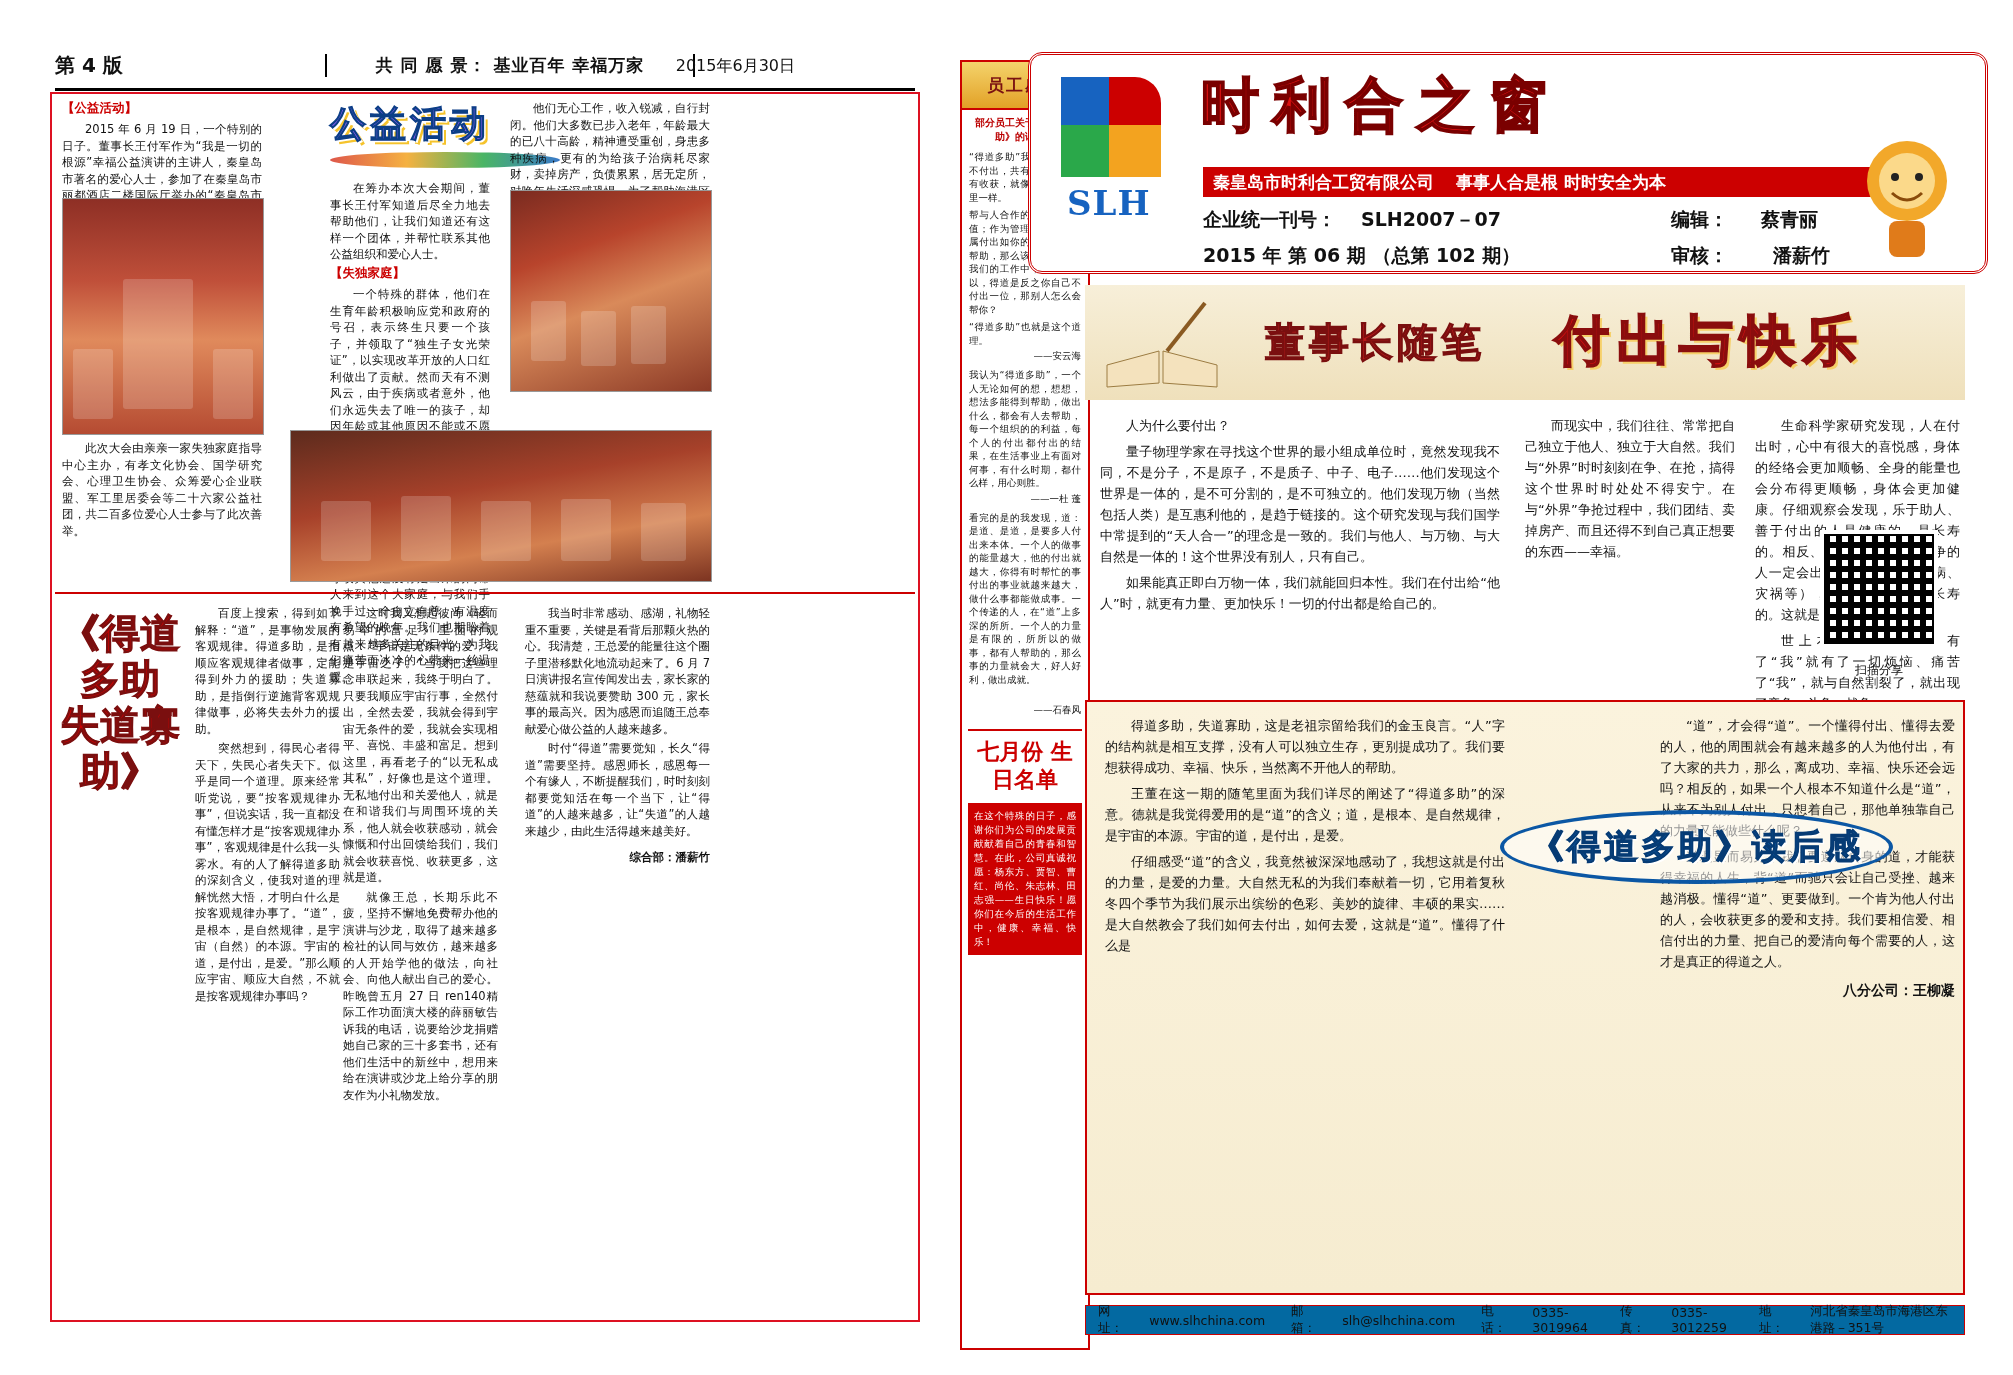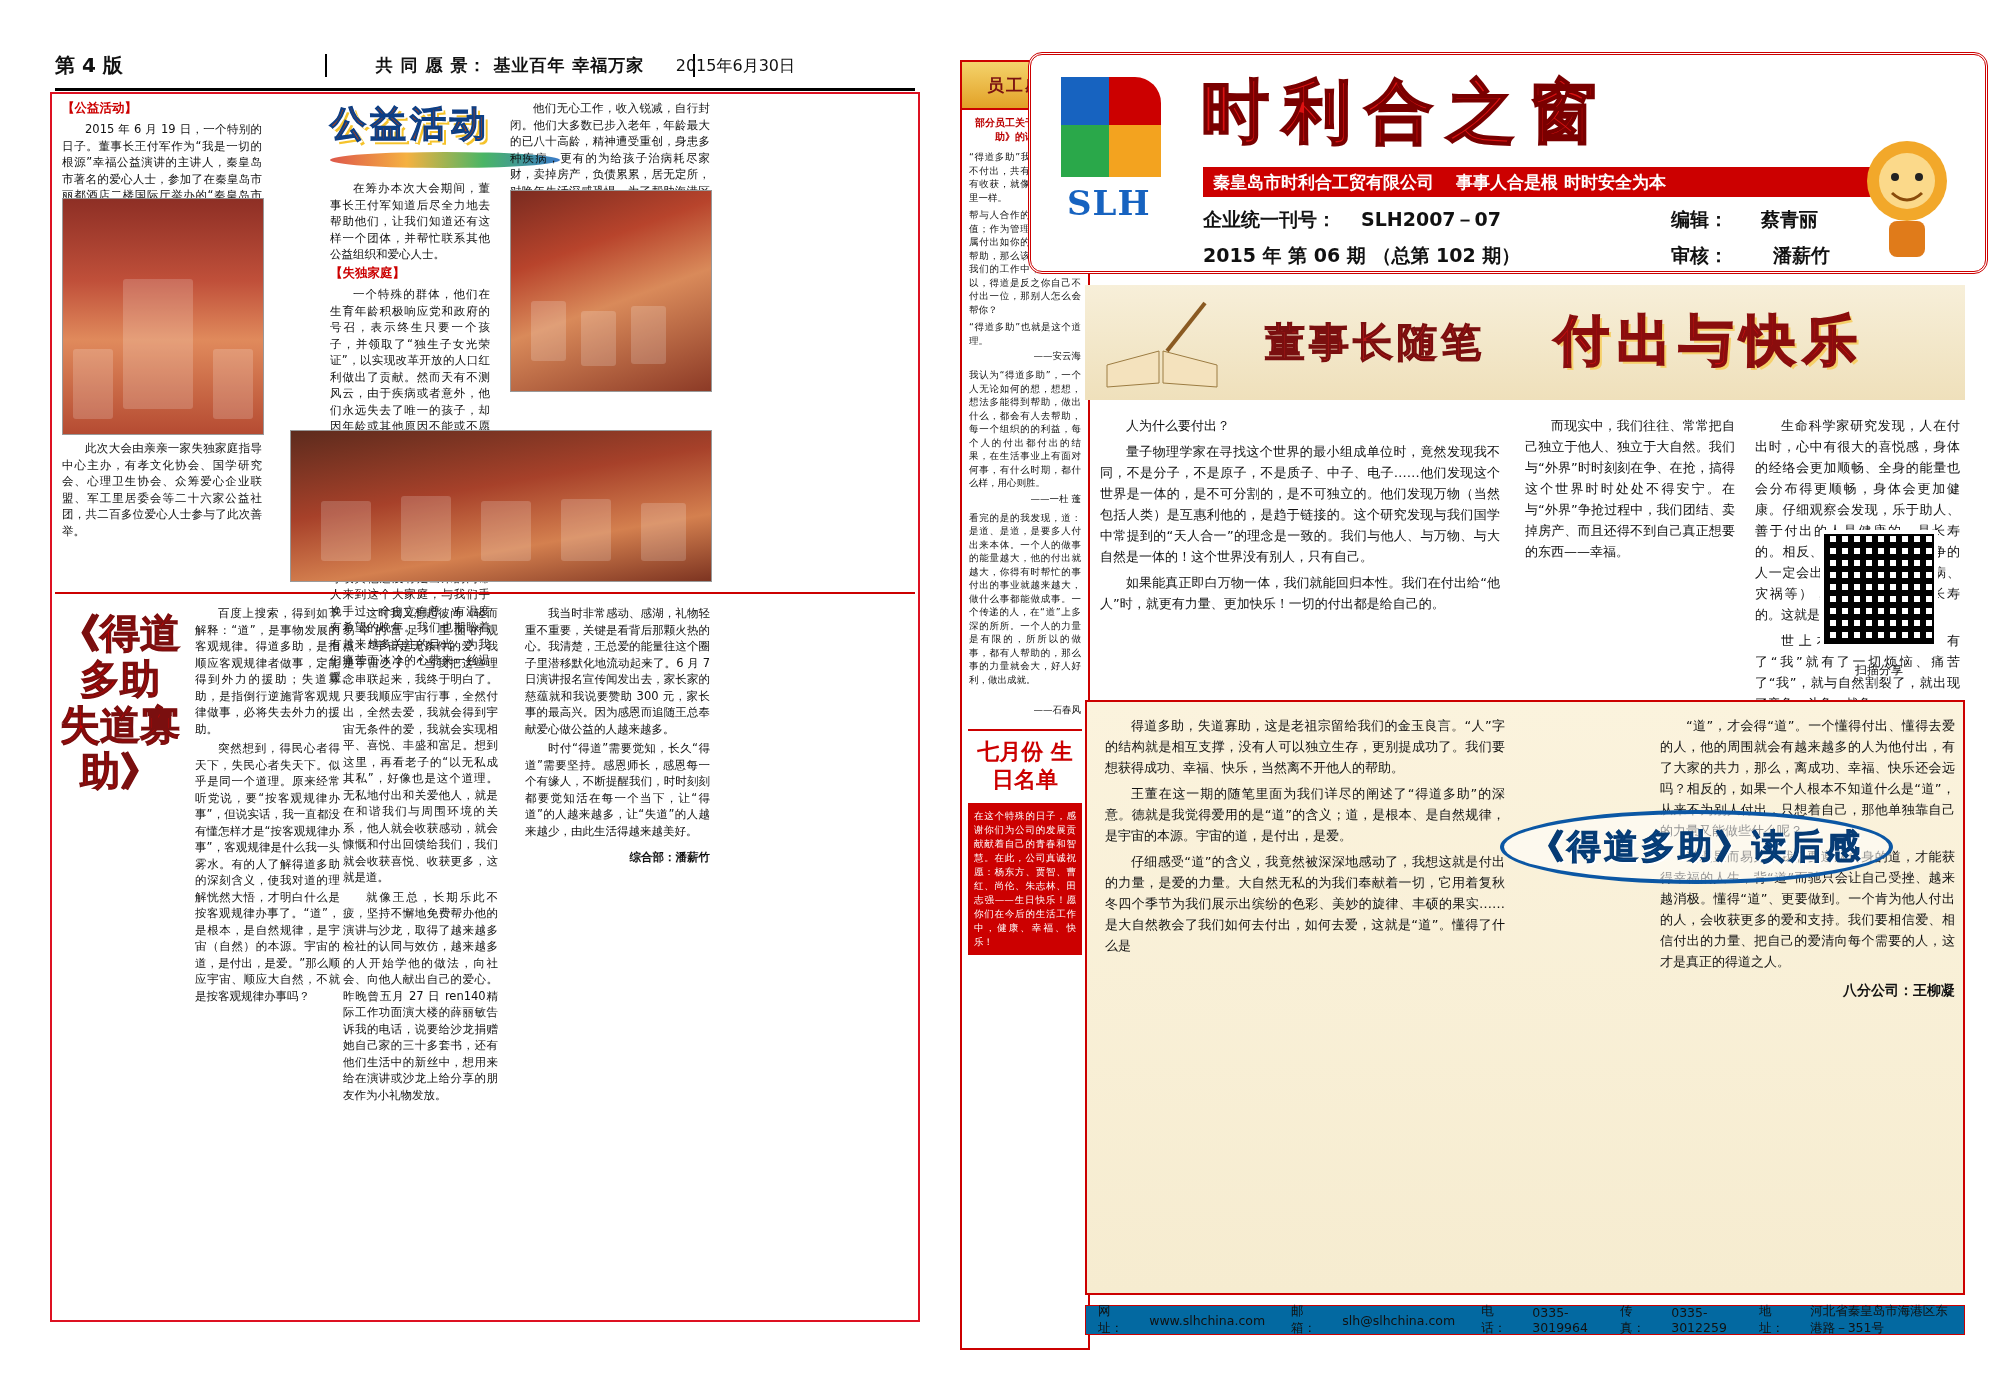--- a/index.html
+++ b/index.html
@@ -20,39 +20,39 @@
   .tagline{color:#c00;font-weight:bold;font-size:12.5px;margin-bottom:4px;}
   .indent{text-indent:2em;display:block;margin-bottom:3px;}
 
   .photo{background:#6b2b2b;border:1px solid #999;overflow:hidden;position:relative;}
   .photo.p1{background:linear-gradient(180deg,#8e2f25 0%,#c0503a 35%,#e08a5c 60%,#b54b32 100%);}
   .photo.p2{background:linear-gradient(160deg,#7a2b20 0%,#b8442c 30%,#d98a5a 55%,#8c3a26 100%);}
   .photo.p3{background:linear-gradient(170deg,#5d2b1d 0%,#a7412a 40%,#d4804f 70%,#7d3421 100%);}
   .photo .pfig{position:absolute;background:rgba(255,255,255,.18);border-radius:3px;}
 
   .banner-gy{position:absolute;left:330px;top:100px;width:230px;height:70px;}
-  .banner-gy .word{font-family:Liberation Sans, sans-serif;font-weight:bold;font-size:36px;color:#c2410c;-webkit-text-stroke:1px #0c3f86;letter-spacing:4px;text-shadow:2px 2px 0 #fff,4px 4px 0 #f5c32c;}
+  .banner-gy .word{font-family:Liberation Sans, sans-serif;font-weight:bold;font-size:36px;color:#8b5cf6;-webkit-text-stroke:1px #0c3f86;letter-spacing:4px;text-shadow:2px 2px 0 #fff,4px 4px 0 #f5c32c;}
   .banner-gy .arc{position:absolute;left:0;top:52px;width:230px;height:16px;border-radius:50%;background:linear-gradient(90deg,#d83a2b,#f3a31f,#2aa84a,#1763c0);opacity:.85;}
 
   .logo-box{position:absolute;left:60px;top:610px;width:120px;height:360px;}
   .cal-title{font-family:"DejaVu Serif","Liberation Serif",serif;font-weight:bold;color:#c00;font-size:40px;line-height:46px;text-align:center;-webkit-text-stroke:1px #7a0f0f;}
 
   
   .empcol{position:absolute;left:960px;top:60px;width:130px;height:1290px;border:2px solid #c00;box-sizing:border-box;background:#fff;}
   .emp-head{height:46px;background:linear-gradient(180deg,#f4d36b,#e2a126);border-bottom:2px solid #c00;color:#7a1111;font-weight:bold;font-size:17px;display:flex;align-items:center;justify-content:center;letter-spacing:2px;}
 
   .birth-head{font-family:"DejaVu Serif","Liberation Serif",serif;font-weight:bold;color:#c00;font-size:22px;text-align:center;line-height:28px;}
 
   
   .right{position:absolute;left:1020px;top:0;width:993px;height:1375px;}
   .nameplate{position:absolute;left:8px;top:52px;width:960px;height:222px;border:3px double #c00;border-radius:14px;box-sizing:border-box;background:#fff;}
   .slh-logo{position:absolute;left:22px;top:16px;width:120px;height:140px;}
   .slh-sq{position:absolute;width:52px;height:52px;}
   .slh-text{position:absolute;left:14px;top:112px;font-family:"DejaVu Serif","Liberation Serif",serif;font-weight:bold;font-size:34px;color:#1763c0;letter-spacing:1px;}
-  .np-title{position:absolute;left:170px;top:12px;font-family:Liberation Sans, sans-serif;font-size:68px;font-weight:bold;color:#d11;letter-spacing:14px;-webkit-text-stroke:2px #7a0000;}
+  .np-title{position:absolute;left:170px;top:12px;font-family:Liberation Sans, sans-serif;font-size:58px;font-weight:bold;color:#d11;letter-spacing:14px;-webkit-text-stroke:2px #7a0000;}
   .np-sub{position:absolute;left:172px;top:112px;width:700px;height:30px;background:#c00;color:#fff;font-size:17px;font-weight:bold;display:flex;align-items:center;padding:0 10px;box-sizing:border-box;gap:22px;}
   .np-row{position:absolute;font-size:19px;font-weight:bold;color:#111;}
   .mascot{position:absolute;right:18px;top:78px;width:120px;height:130px;}
 
   .ds-banner{position:absolute;left:1085px;top:285px;width:880px;height:115px;background:linear-gradient(180deg,#f7efd9,#efe0bb);}
   .ds-word{font-family:"DejaVu Serif","Liberation Serif",serif;font-weight:bold;font-size:40px;color:#b71a1a;letter-spacing:4px;-webkit-text-stroke:1px #7a0f0f;}
   .pay-word{font-family:"DejaVu Serif","Liberation Serif",serif;font-weight:bold;font-size:54px;color:#d11;letter-spacing:8px;-webkit-text-stroke:2px #8a0d0d;text-shadow:3px 3px 0 #f6d06a;}
 
   .rtext{font-size:13px;line-height:21px;text-align:justify;color:#111;}
   .rtext .indent{text-indent:2em;display:block;margin-bottom:5px;}

